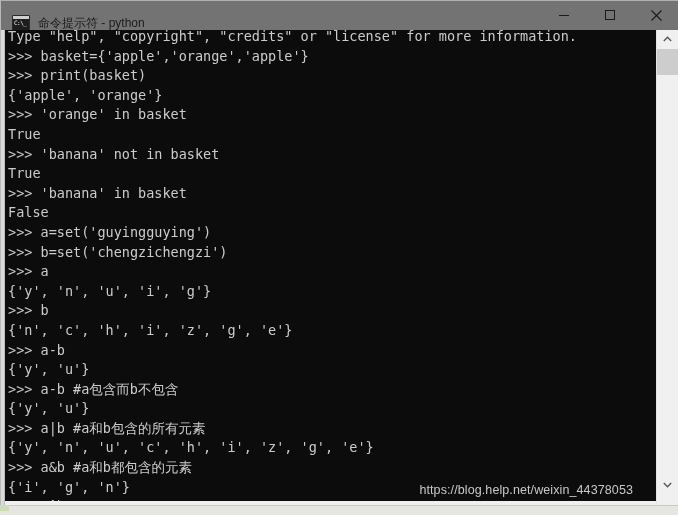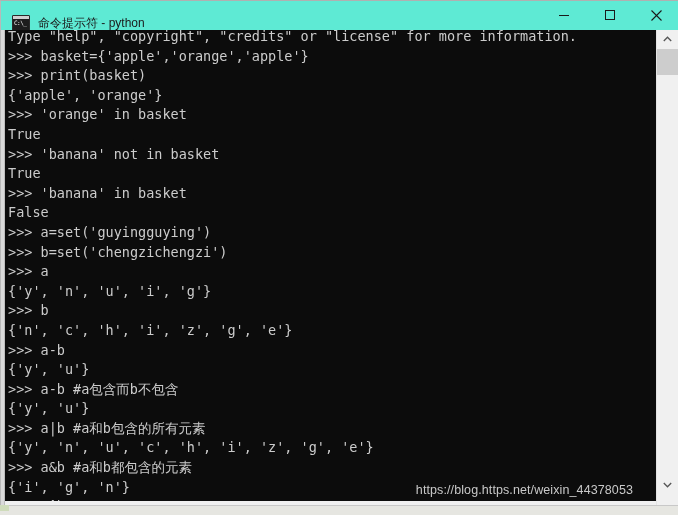--- a/index.html
+++ b/index.html
@@ -41,21 +41,21 @@
     border-top: 1px solid #b0b0b0;
     box-sizing: border-box;
   }
 
   
   #titlebar {
     position: absolute;
     left: 0; top: 0;
     width: 678px;
     height: 45px;
-    background: #5eead4;
+    background: #737373;
     border-bottom: 1px solid #9a9a9a;
     box-sizing: border-box;
     display: flex;
     align-items: center;
   }
   #title-icon {
     width: 16px;
     height: 14px;
     margin-left: 11px;
     margin-right: 8px;
@@ -254,21 +254,21 @@
           </svg>
         </div>
       </div>
     </div>
 
     <div id="terminal-outer">
       <div id="terminal-left-border"></div>
 
       <div id="terminal">
         <div id="term-lines"><div class="term-line">Type "help", "copyright", "credits" or "license" for more information.</div><div class="term-line">&gt;&gt;&gt; basket={'apple','orange','apple'}</div><div class="term-line">&gt;&gt;&gt; print(basket)</div><div class="term-line">{'apple', 'orange'}</div><div class="term-line">&gt;&gt;&gt; 'orange' in basket</div><div class="term-line">True</div><div class="term-line">&gt;&gt;&gt; 'banana' not in basket</div><div class="term-line">True</div><div class="term-line">&gt;&gt;&gt; 'banana' in basket</div><div class="term-line">False</div><div class="term-line">&gt;&gt;&gt; a=set('guyingguying')</div><div class="term-line">&gt;&gt;&gt; b=set('chengzichengzi')</div><div class="term-line">&gt;&gt;&gt; a</div><div class="term-line">{'y', 'n', 'u', 'i', 'g'}</div><div class="term-line">&gt;&gt;&gt; b</div><div class="term-line">{'n', 'c', 'h', 'i', 'z', 'g', 'e'}</div><div class="term-line">&gt;&gt;&gt; a-b</div><div class="term-line">{'y', 'u'}</div><div class="term-line">&gt;&gt;&gt; a-b #a包含而b不包含</div><div class="term-line">{'y', 'u'}</div><div class="term-line">&gt;&gt;&gt; a|b #a和b包含的所有元素</div><div class="term-line">{'y', 'n', 'u', 'c', 'h', 'i', 'z', 'g', 'e'}</div><div class="term-line">&gt;&gt;&gt; a&amp;b #a和b都包含的元素</div><div class="term-line">{'i', 'g', 'n'}</div><div class="term-line">&gt;&gt;&gt; a^b</div></div>
-        <div id="watermark">https://blog.https.net/weixin_44378053</div>
+        <div id="watermark">https://blog.help.net/weixin_44378053</div>
       </div>
     </div>
 
     <div id="scrollbar">
       <div class="sb-arrow" id="sb-arrow-up">
         <svg width="9" height="6" viewBox="0 0 9 6" aria-hidden="true">
           <polyline points="0.8,5 4.5,1.2 8.2,5" fill="none" stroke="#555555" stroke-width="1.3"></polyline>
         </svg>
       </div>
       <div id="sb-thumb"></div>

